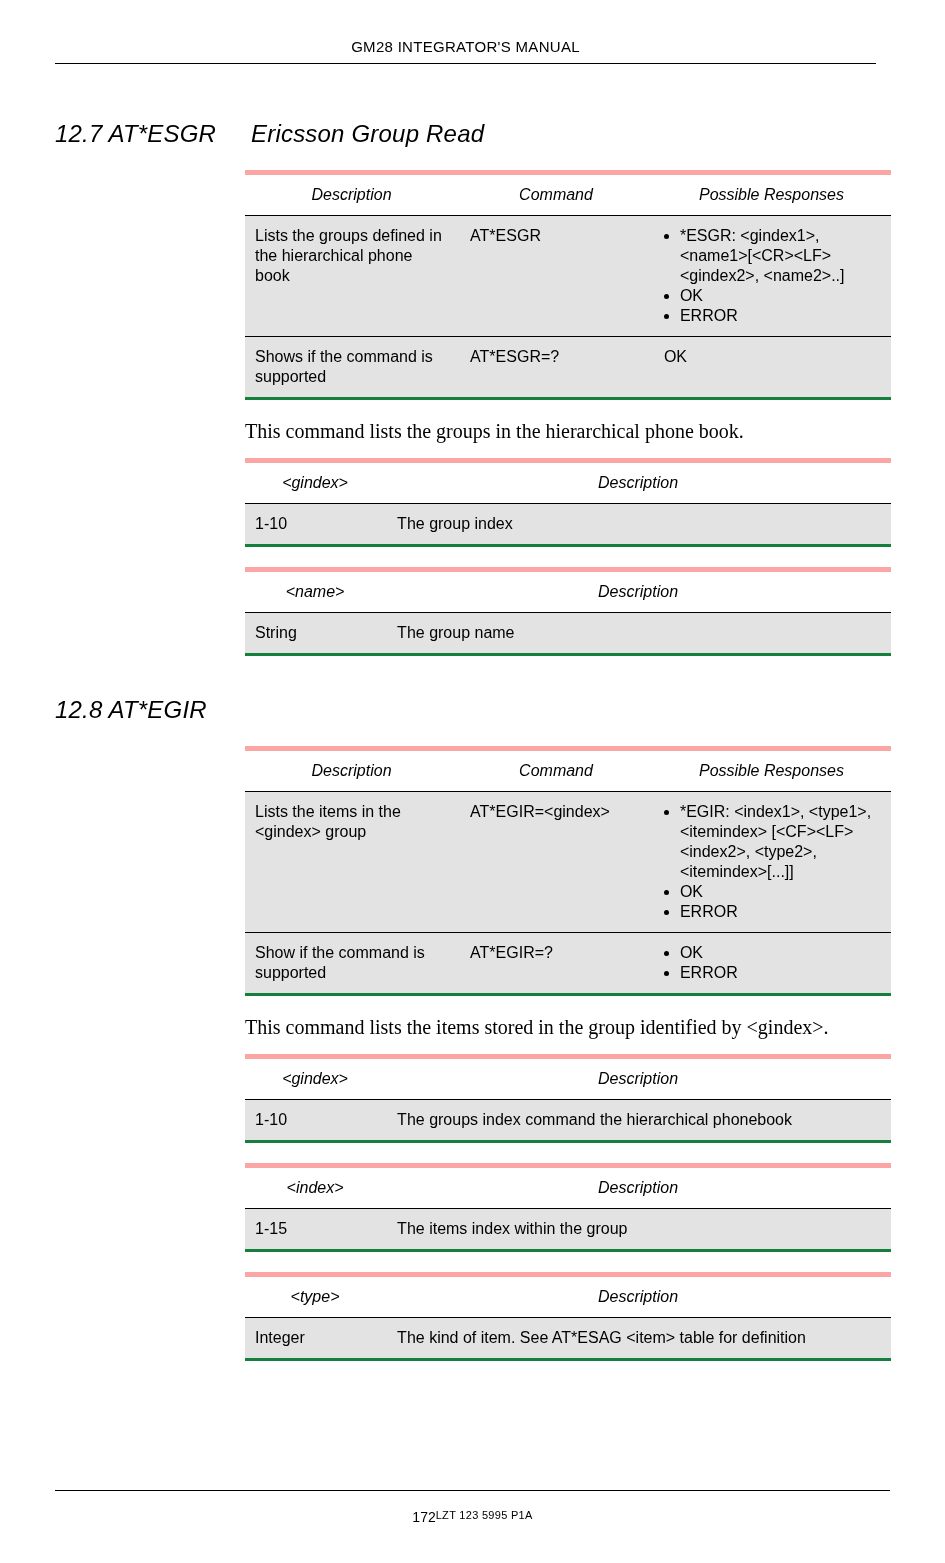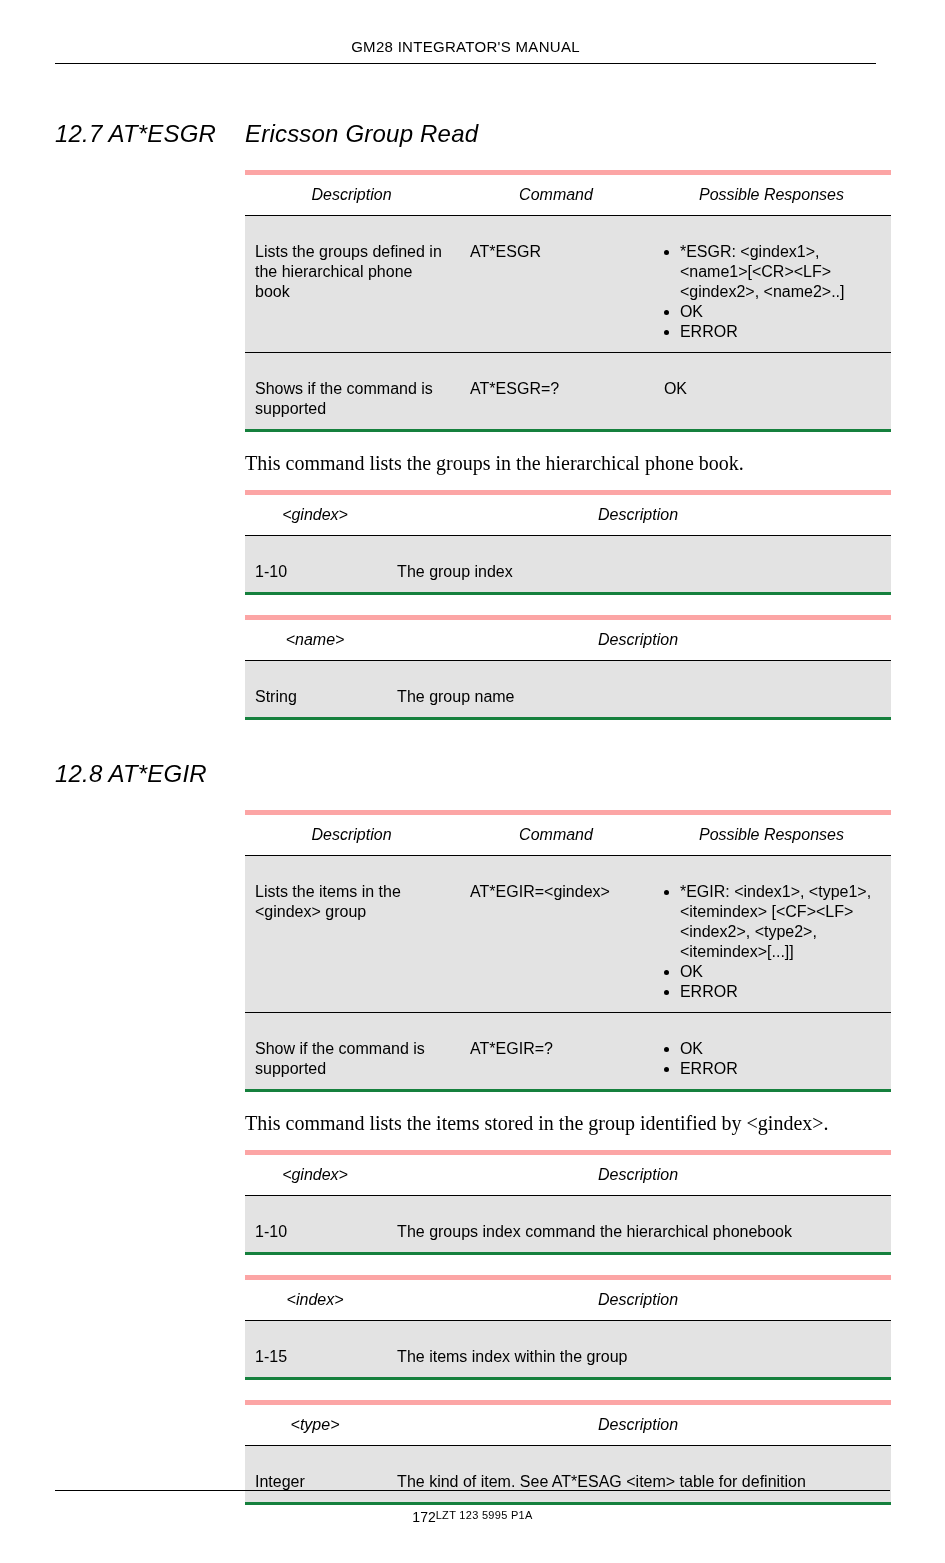--- a/index.html
+++ b/index.html
@@ -25,20 +25,21 @@
     font-size: 15px;
     letter-spacing: 0.3px;
     text-align: center;
     padding-bottom: 8px;
     border-bottom: 1px solid #000;
   }
   .section-row {
     display: flex;
     margin-top: 56px;
     align-items: baseline;
+    gap: 6px;
   }
   .section-num {
     font-family: "Century Gothic", "Avant Garde", Arial, sans-serif;
     font-style: italic;
     font-size: 24px;
     width: 190px;
     flex: 0 0 190px;
     letter-spacing: 0.2px;
   }
   .section-title {
@@ -63,21 +64,21 @@
   table + table.param { margin-top: 20px; }
   th {
     text-align: center;
     font-weight: normal;
     font-style: italic;
     padding: 10px 12px 10px 10px;
     border-top: 5px solid #fca5a5;
     vertical-align: top;
   }
   td {
-    padding: 26px 12px 10px 10px;
+    padding: 10px 12px 10px 10px;
     vertical-align: top;
     border-top: 1px solid #000;
   }
   tr:last-child td { border-bottom: 3px solid #15803d; }
   tr.shade td { background: #e3e3e3; }
   .col3a { width: 33.3%; }
   .col3b { width: 30%; }
   .col3c { width: 36.7%; }
   .col2a { width: 22%; }
   .col2b { width: 78%; }

